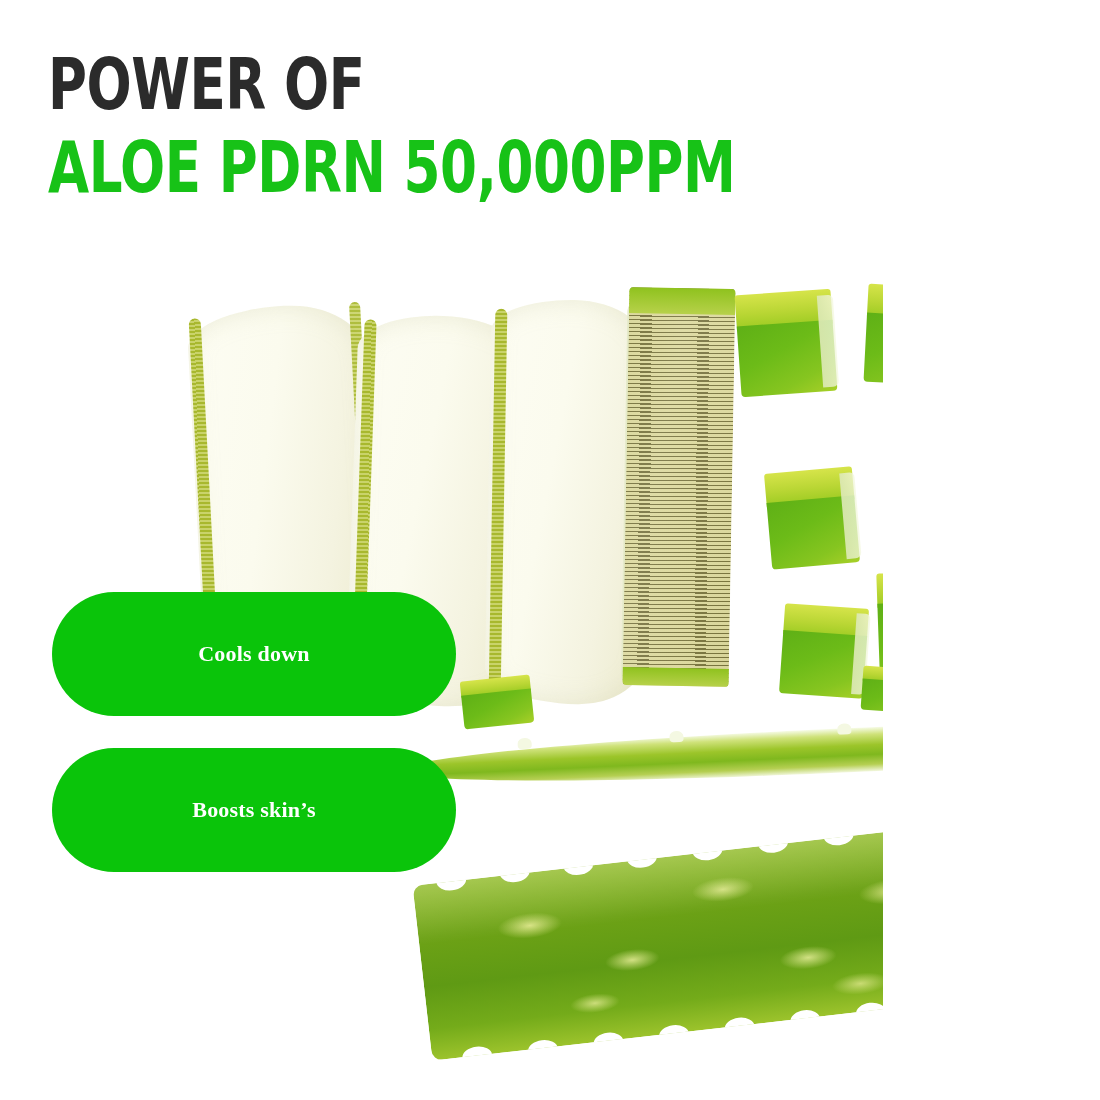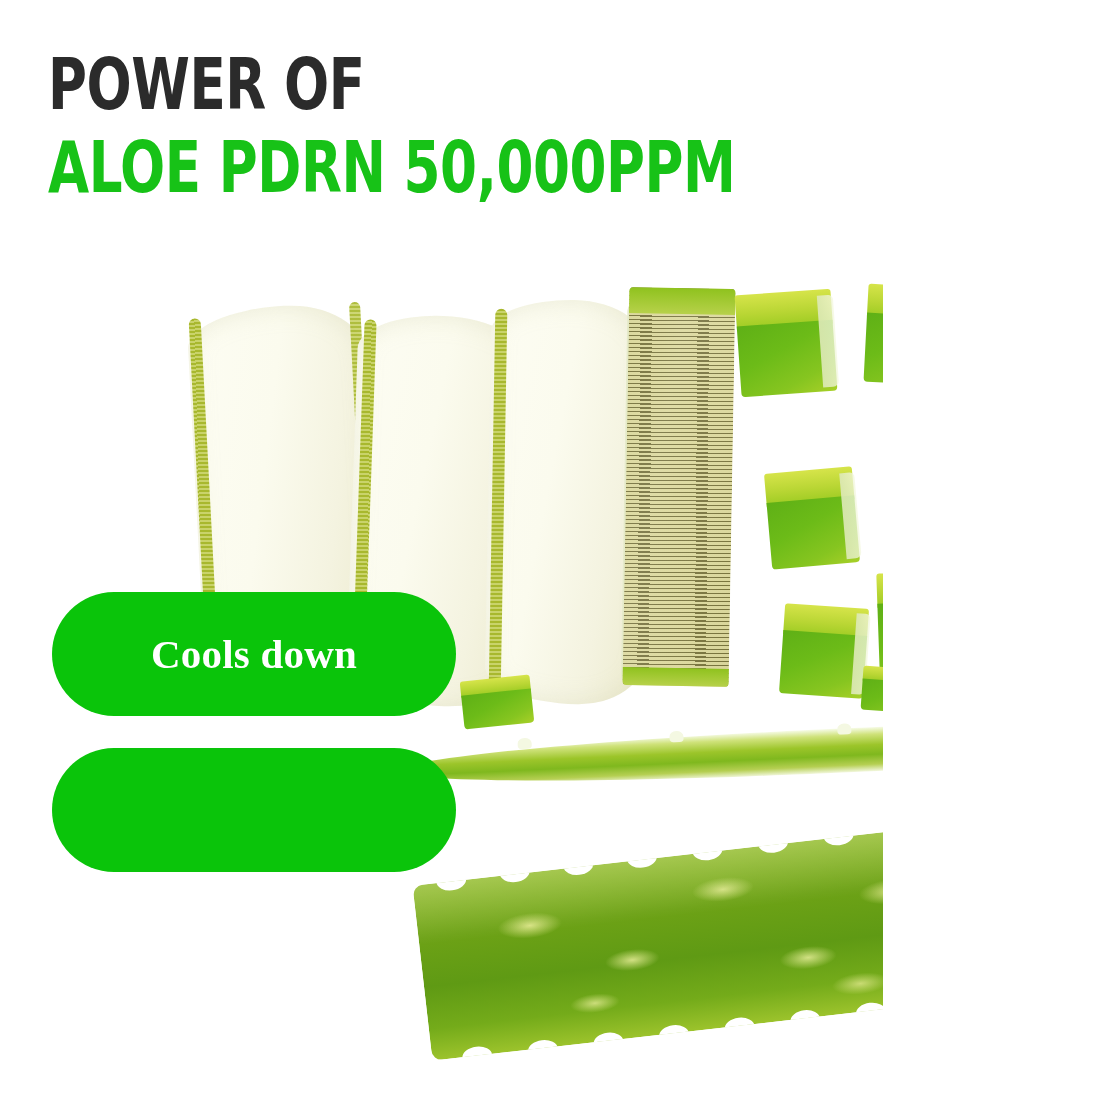--- a/index.html
+++ b/index.html
@@ -33,21 +33,21 @@
     border-radius:62px;
     display:flex;align-items:center;justify-content:center;
     margin-bottom:32px;
     box-sizing:border-box;
     padding:0 18px;
   }
   .pill-text{
     color:#ffffff;
     font-family:"Liberation Serif","DejaVu Serif",serif;
     font-weight:bold;
-    font-size:41px;
+    font-size:22px;
     line-height:1.22;
     text-align:center;
     letter-spacing:0.2px;
   }
   .pill-text .r2{display:block;}
 
   
   .photo{position:absolute;left:0;top:0;width:1100px;height:1100px;z-index:10;}
 
   
@@ -290,18 +290,19 @@
   <div class="pills">
 
     <div class="pill">
       <div class="pill-text">
         <span>Cools down</span>
       </div>
     </div>
 
     <div class="pill">
       <div class="pill-text">
+        <span>Boosts skin’s</span>
       </div>
     </div>
 
   </div>
 
 </div>
 
 </body></html>

